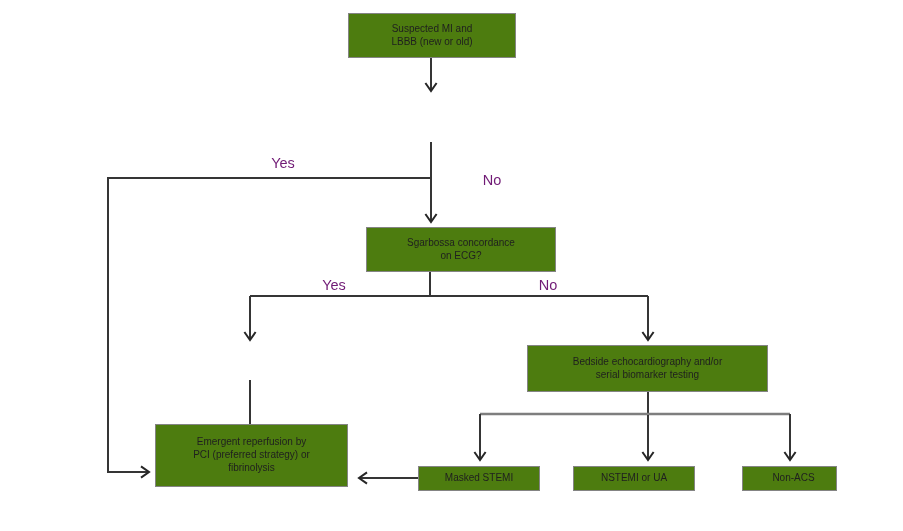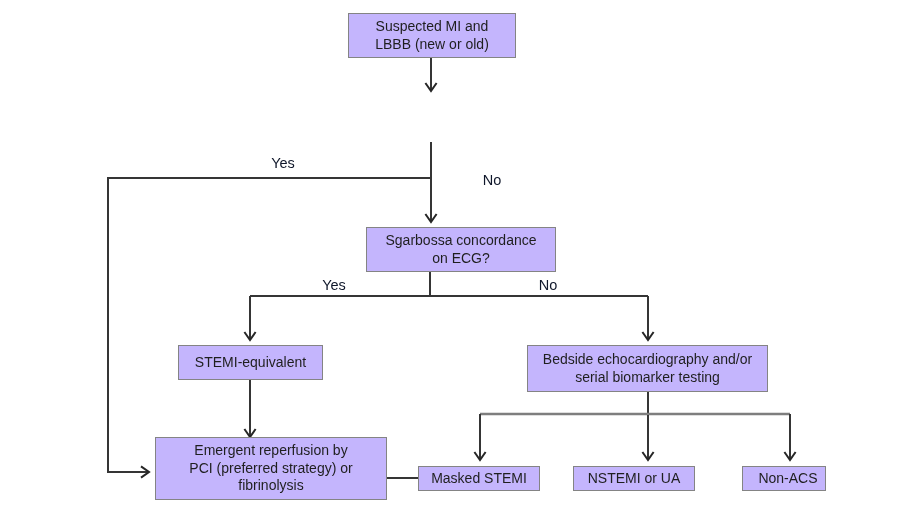--- a/index.html
+++ b/index.html
@@ -18,49 +18,49 @@
   #connectors {
     position: absolute;
     left: 0;
     top: 0;
     width: 903px;
     height: 531px;
   }
   .node {
     position: absolute;
     box-sizing: border-box;
-    background: #c4b5fd;
+    background: #4d7c0f;
     border: 1.5px solid #848484;
     color: #1f1f1f;
-    font-size: 14px;
+    font-size: 10px;
     line-height: 1.28;
     text-align: center;
     display: flex;
     align-items: center;
     justify-content: center;
     white-space: pre-line;
   }
   .edge-label {
     position: absolute;
-    color: #0f172a;
+    color: #701a75;
     font-size: 14.5px;
     text-align: center;
     width: 44px;
     line-height: 1;
   }
   
   .pos-suspected       { left: 348px; top: 13px;  width: 168px; height: 45px; }
   .pos-hemodynamic     { left: 335px; top: 96px;  width: 192px; height: 46px; }
   .pos-sgarbossa       { left: 335px; top: 227px; width: 190px; height: 45px; margin-left: 31px; }
   .pos-stemi-equivalent{ left: 178px; top: 345px; width: 145px; height: 35px; }
   .pos-bedside         { left: 527px; top: 345px; width: 241px; height: 47px; }
-  .pos-emergent        { left: 155px; top: 437px; width: 232px; height: 63px; }
+  .pos-emergent        { left: 155px; top: 424px; width: 193px; height: 63px; }
   .pos-masked          { left: 418px; top: 466px; width: 122px; height: 25px; }
   .pos-nstemi          { left: 573px; top: 466px; width: 122px; height: 25px; }
-  .pos-nonacs          { left: 742px; top: 466px; width: 84px;  height: 25px; padding-left: 8px; }
+  .pos-nonacs          { left: 742px; top: 466px; width: 95px;  height: 25px; padding-left: 8px; }
   
   .pos-yes-1 { left: 261px; top: 156px; }
   .pos-no-1  { left: 470px; top: 173px; }
   .pos-yes-2 { left: 312px; top: 278px; }
   .pos-no-2  { left: 526px; top: 278px; }
 
   .line  { stroke: #353535; stroke-width: 2; fill: none; }
   .line-light { stroke: #7e7e7e; stroke-width: 2.4; fill: none; }
 </style>
 </head>
@@ -97,21 +97,20 @@
     <path class="line" d="M 418 478 L 359 478" marker-end="url(#arrowV)"></path>
   </svg>
 
   <div class="node pos-suspected">Suspected MI and
 LBBB (new or old)</div>
 
 
   <div class="node pos-sgarbossa">Sgarbossa concordance
 on ECG?</div>
 
-  <div class="node pos-stemi-equivalent">STEMI-equivalent</div>
 
   <div class="node pos-bedside">Bedside echocardiography and/or
 serial biomarker testing</div>
 
   <div class="node pos-emergent">Emergent reperfusion by
 PCI (preferred strategy) or
 fibrinolysis</div>
 
   <div class="node pos-masked">Masked STEMI</div>
 

